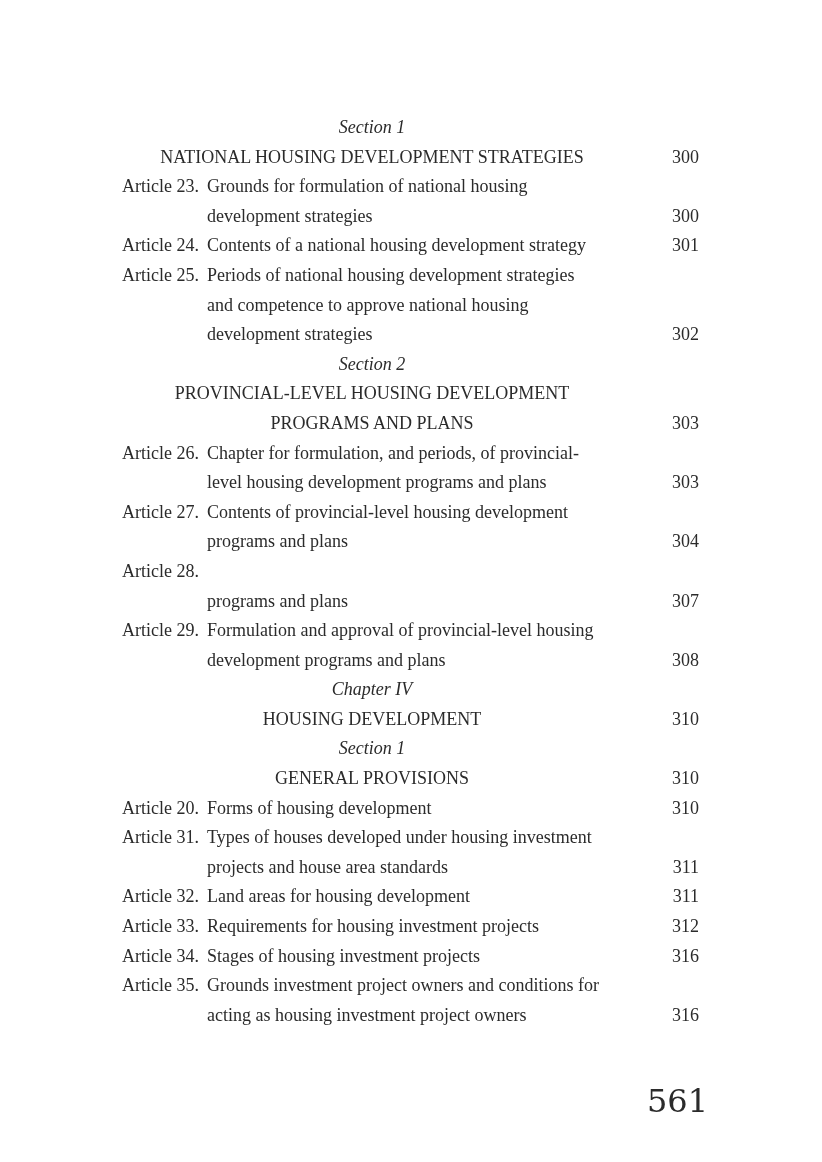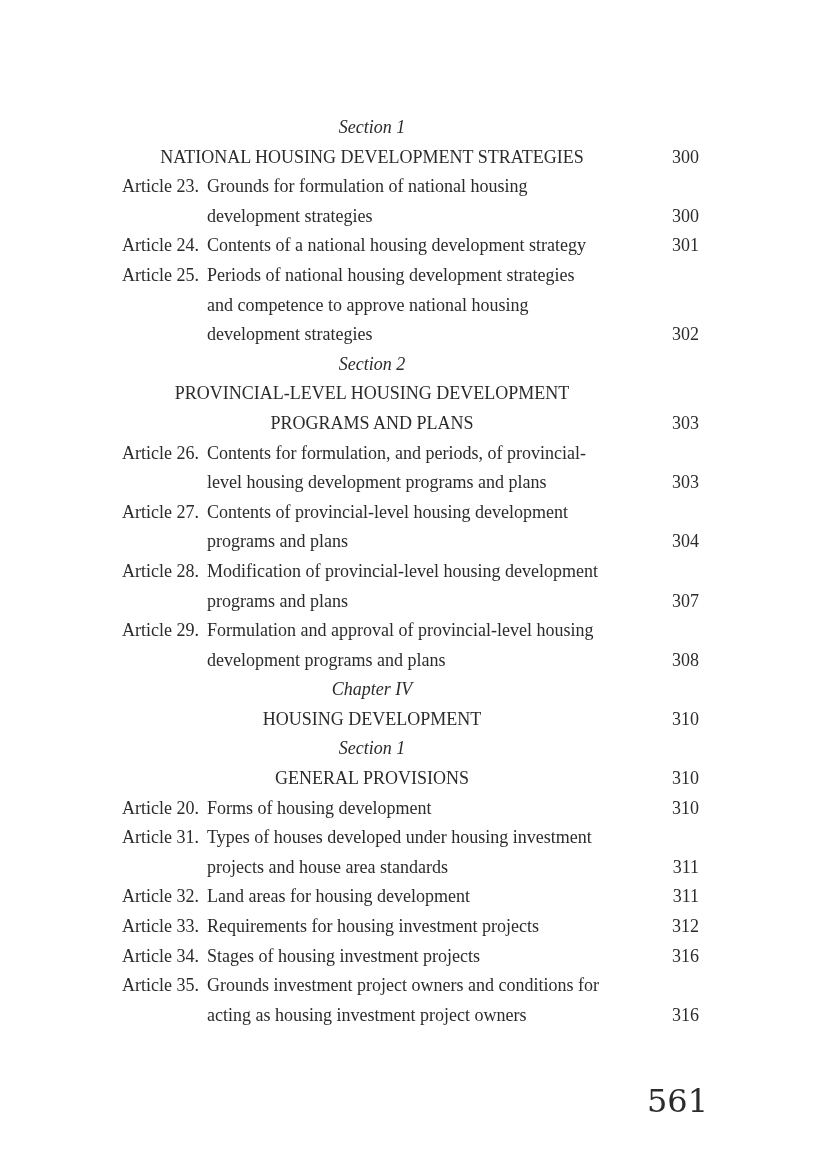--- a/index.html
+++ b/index.html
@@ -54,37 +54,36 @@
     </div>
     <div class="row">
       <span class="center">PROVINCIAL-LEVEL HOUSING DEVELOPMENT</span>
     </div>
     <div class="row">
       <span class="center">PROGRAMS AND PLANS</span>
       <span class="page">303</span>
     </div>
     <div class="row">
       <span class="label">Article 26.</span>
-      <span class="text">Contents for formulation, and periods, of provincial-</span>
+      <span class="text">Chapter for formulation, and periods, of provincial-</span>
     </div>
     <div class="row">
       <span class="text">level housing development programs and plans</span>
       <span class="page">303</span>
     </div>
     <div class="row">
       <span class="label">Article 27.</span>
       <span class="text">Contents of provincial-level housing development</span>
     </div>
     <div class="row">
       <span class="text">programs and plans</span>
       <span class="page">304</span>
     </div>
     <div class="row">
       <span class="label">Article 28.</span>
-      <span class="text">Modification of provincial-level housing development</span>
     </div>
     <div class="row">
       <span class="text">programs and plans</span>
       <span class="page">307</span>
     </div>
     <div class="row">
       <span class="label">Article 29.</span>
       <span class="text">Formulation and approval of provincial-level housing</span>
     </div>
     <div class="row">

